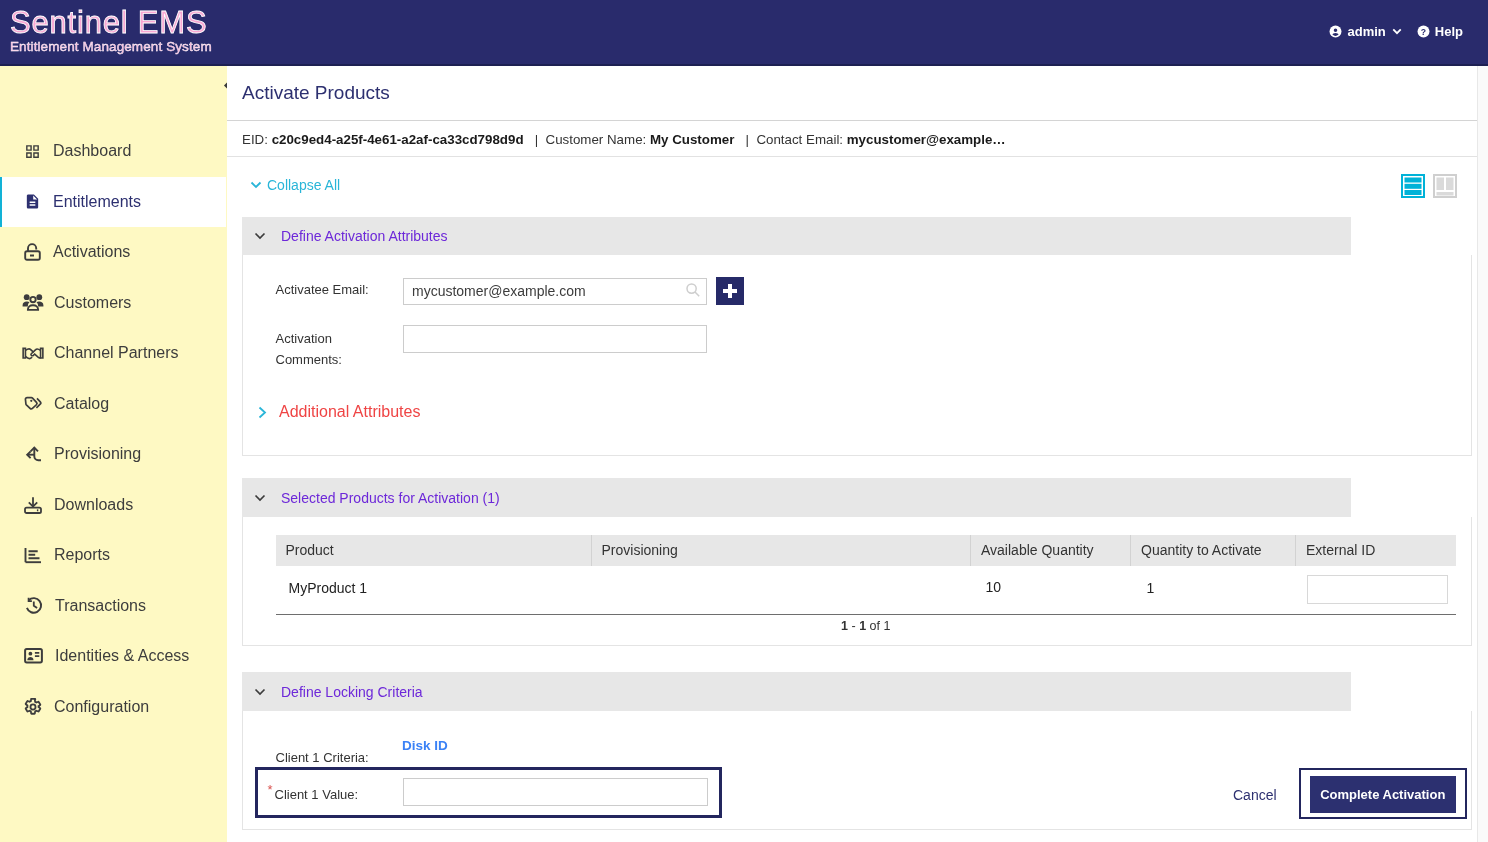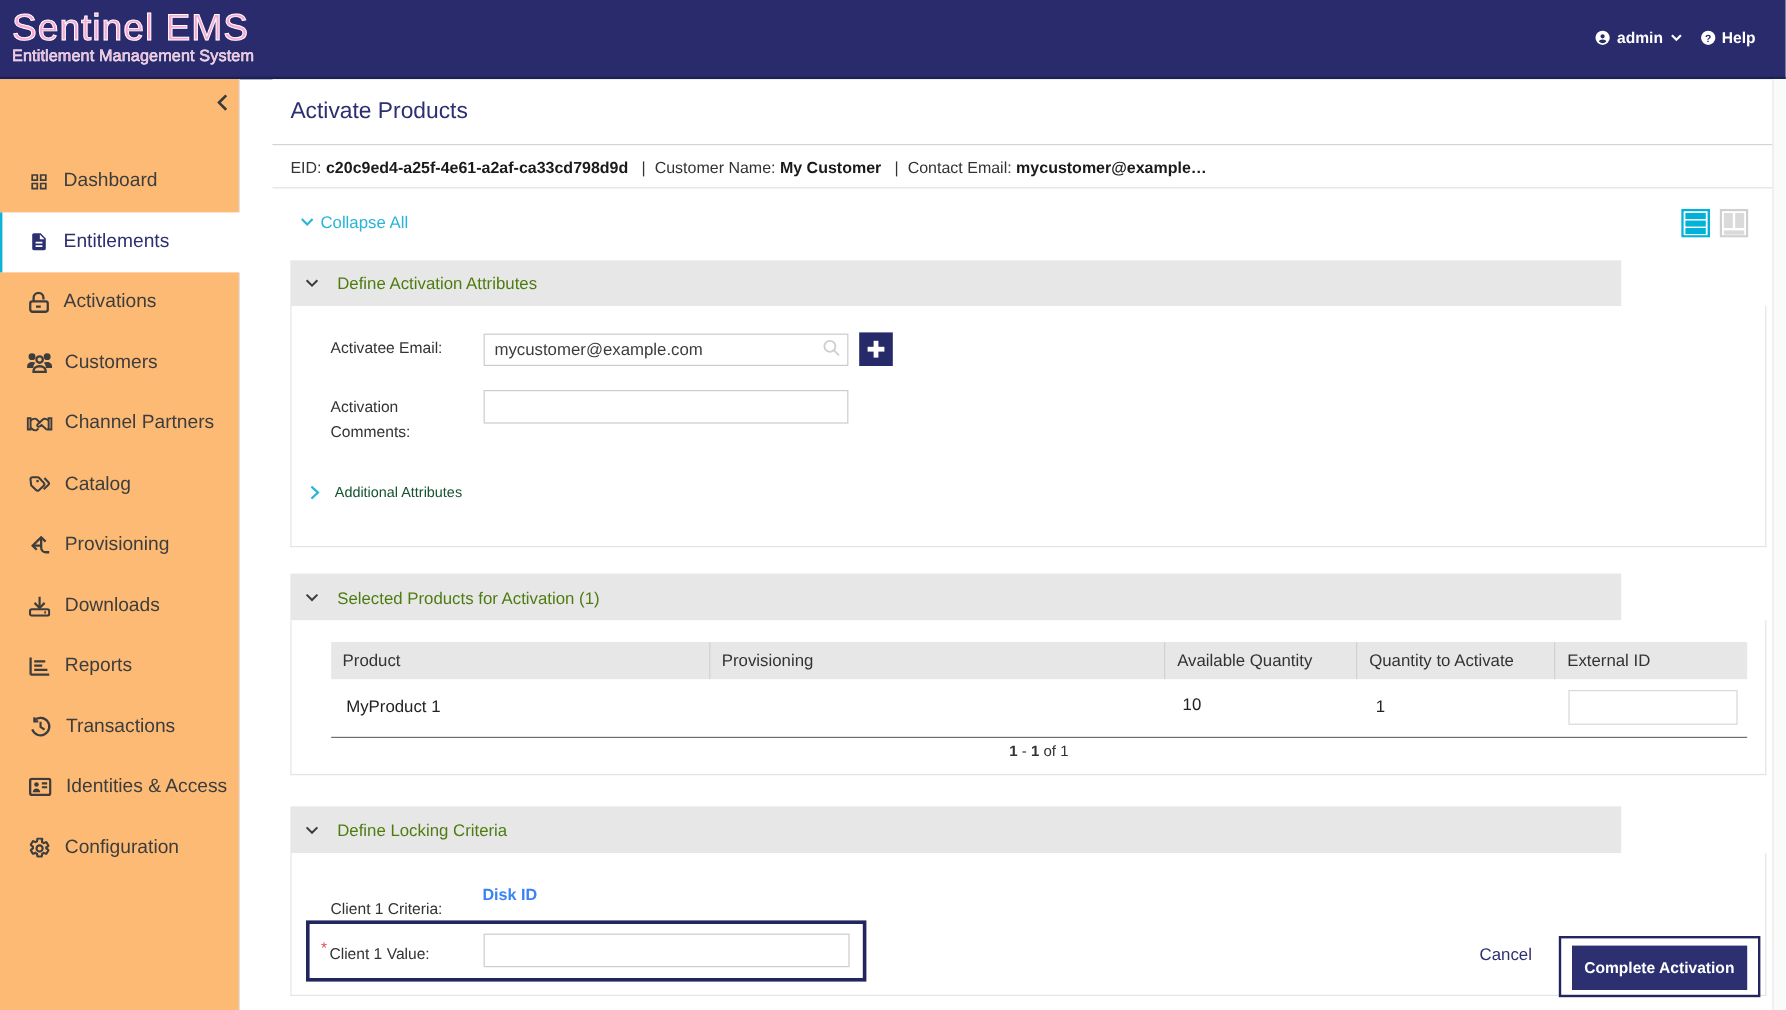--- a/index.html
+++ b/index.html
@@ -9,22 +9,22 @@
 
 #topbar { position:absolute; left:0; top:0; width:1488px; height:66px;
   background:#292b6c; border-bottom:2px solid #1d2052; }
 #logo { position:absolute; left:10px; top:8px; color:#f9a8d4; }
 #logo .l1 { font-size:31px; font-weight:normal; -webkit-text-stroke:0.8px #fff; line-height:29px; letter-spacing:0.8px; }
 #logo .l2 { font-size:13.5px; font-weight:normal; -webkit-text-stroke:0.4px #fff; margin-top:2px; letter-spacing:0.1px; }
 #tright { position:absolute; right:25px; top:0; height:63px; display:flex; align-items:center; color:#fff; }
 #tright .txt { font-size:13px; font-weight:bold; }
 
 
-#sidebar { position:absolute; left:0; top:66px; width:200px; height:776px;
-  background:#fdba74; border-right:1px solid #e2e2e2; }
+#sidebar { position:absolute; left:0; top:66px; width:243px; height:776px;
+  background:#fef9c3; border-right:1px solid #e2e2e2; }
 #collapse { position:absolute; right:9px; top:12px; }
 #menu { position:absolute; left:0; top:60px; width:226px; }
 .mi { height:50.5px; display:flex; align-items:center; padding-left:22px;
   border-left:2.5px solid transparent; color:#3d3d3d; font-size:16px; }
 .mi svg { flex:0 0 auto; margin-right:12px; }
 .mi.act { background:#fff; border-left-color:#12b2d6; color:#2d3070; }
 
 
 #content { position:absolute; left:227px; top:66px; width:1261px; height:776px; background:#fff; }
 #scrollbar { position:absolute; right:0; top:0; width:11px; height:776px; background:#fafafa; border-left:1px solid #e8e8e8; }
@@ -32,21 +32,21 @@
 #div1 { position:absolute; left:0; top:54px; width:1250px; height:0; border-top:1px solid #d4d4d4; }
 #eid { position:absolute; left:15px; top:66px; font-size:13.33px; color:#333; }
 #eid b { color:#1a1a1a; }
 #div2 { position:absolute; left:0; top:89.5px; width:1250px; height:0; border-top:1px solid #e2e2e2; }
 #collapseall { position:absolute; left:23px; top:111px; font-size:14px; color:#29b5d8; display:flex; align-items:center; }
 #toggles { position:absolute; left:1174px; top:108px; display:flex; }
 
 
 .sec { position:absolute; left:15px; width:1230px; }
 .sechead { position:absolute; left:0; top:0; width:1109px; background:#e7e7e7;
-  display:flex; align-items:center; font-size:14px; color:#4d7c0f; }
+  display:flex; align-items:center; font-size:14px; color:#6d28d9; }
 .sechead svg { margin-left:12px; margin-right:15px; }
 .secbody { position:absolute; left:0; width:1230px; background:#fff;
   border:1px solid #e4e4e4; border-top:none; }
 
 #s1 { top:151px; }
 #s1 .sechead { height:38px; }
 #s1 .secbody { top:38px; height:201px; }
 #s2 { top:412px; }
 #s2 .sechead { height:39px; }
 #s2 .secbody { top:39px; height:129px; }
@@ -60,41 +60,41 @@
 
 
 #lab1 { left:32.5px; top:27px; }
 #inp1 { left:160px; top:22.5px; width:304px; height:27px; }
 #mag { position:absolute; left:442px; top:27px; }
 #plusbtn { position:absolute; left:473px; top:22px; width:27.5px; height:27.5px; background:#262a68; }
 #plusbtn:before { content:""; position:absolute; left:6.5px; top:11.5px; width:14.5px; height:4.5px; background:#fff; }
 #plusbtn:after { content:""; position:absolute; left:11.5px; top:6.5px; width:4.5px; height:14.5px; background:#fff; }
 #lab2 { left:32.5px; top:73px; width:85px; line-height:21px; }
 #inp2 { left:160px; top:70px; width:304px; height:28px; }
-#addattr { position:absolute; left:15px; top:148px; display:flex; align-items:center; font-size:12px; color:#14532d; }
+#addattr { position:absolute; left:15px; top:148px; display:flex; align-items:center; font-size:16px; color:#ef4444; }
 
 
 #tbl { position:absolute; left:32.5px; top:17.5px; width:1180.5px; }
 #thead { display:flex; background:#e7e7e7; height:31.5px; align-items:center; font-size:14px; color:#333; }
 #thead div { padding-left:10px; border-right:1px solid #d2d2d2; height:31.5px; line-height:31.5px; }
 #thead div:last-child { border-right:none; }
 #trow { position:relative; height:48px; font-size:14px; color:#222; }
 #thr { border-top:1px solid #6e6e6e; height:0; }
 #tpag { text-align:center; font-size:12.5px; color:#333; margin-top:4px; }
 .c1 { width:316px; } .c2 { width:379.5px; } .c3 { width:160px; } .c4 { width:165px; } .c5 { width:160px; }
 
 
 #lab3 { left:32.5px; top:27px;margin-top:12px; }
 #diskid { position:absolute; left:159px; top:27px; font-size:13.5px; font-weight:bold; color:#3b82f6; }
 #hlbox { position:absolute; left:12px; top:56px; width:466.5px; height:51px; border:3px solid #23265e; background:#fff; }
 #hlbox .star { position:absolute; left:9.5px; top:12px; color:#d9534f; font-size:13px; }
 #hlbox .lb { position:absolute; left:16.5px; top:17px; font-size:13px; color:#333; }
 #inp3 { left:144.5px; top:7.5px; width:305px; height:28px; }
 #cancel { position:absolute; left:990px; top:76px; font-size:14px; color:#2d3070; }
-#outline { position:absolute; left:1056px; top:57px; width:168px; height:50.5px; border:2.5px solid #23265e;margin-top:12px; }
+#outline { position:absolute; left:1056px; top:57px; width:168px; height:50.5px; border:2.5px solid #23265e; }
 #cabtn { position:absolute; left:9px; top:6px; width:145.5px; height:36.5px; background:#2c3070; color:#fff;
   font-size:13px; font-weight:bold; display:flex; align-items:center; justify-content:center; }
 </style>
 </head>
 <body>
 
 <div id="topbar">
   <div id="logo">
     <div class="l1">Sentinel EMS</div>
     <div class="l2">Entitlement Management System</div>

